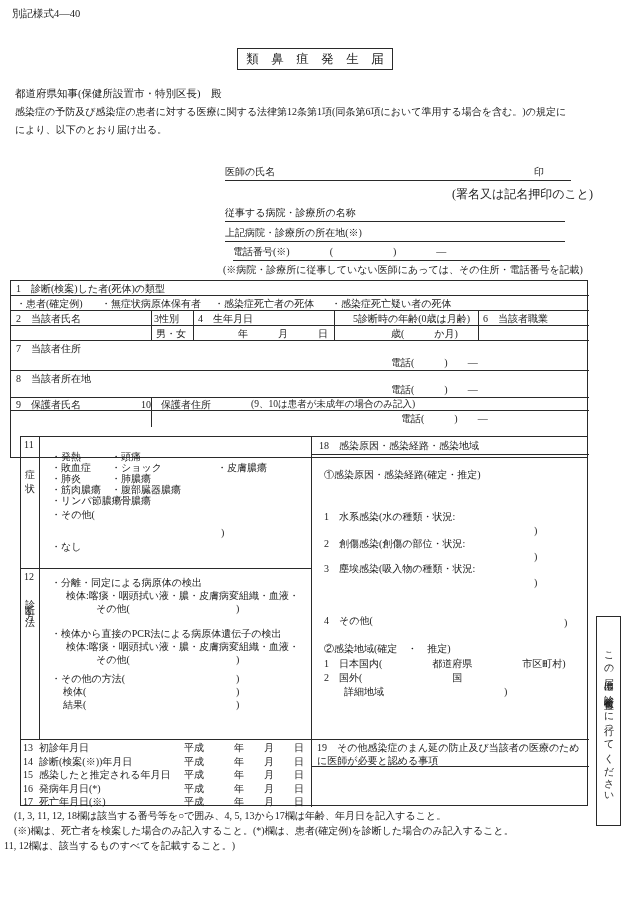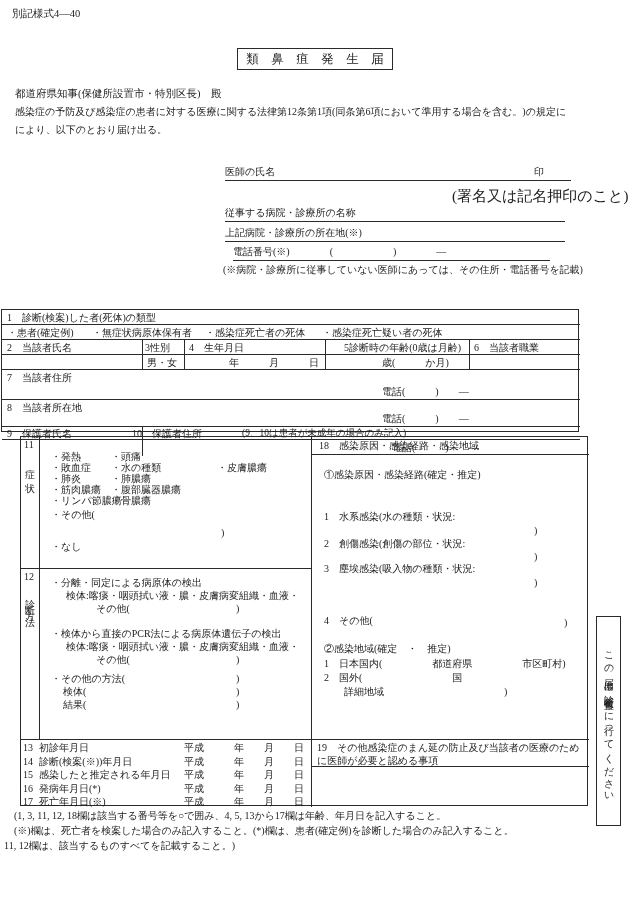--- a/index.html
+++ b/index.html
@@ -22,27 +22,27 @@
   <div class="t" style="left:12px;top:8px;font-size:10.5px;">別記様式4―40</div>
   <div class="box center" style="left:237px;top:48px;width:156px;height:22px;">
     <span style="font-size:12.5px;">類　鼻　疽　発　生　届</span>
   </div>
   <div class="t" style="left:15px;top:88px;font-size:10.5px;">都道府県知事(保健所設置市・特別区長)　殿</div>
   <div class="t" style="left:15px;top:106px;">感染症の予防及び感染症の患者に対する医療に関する法律第12条第1項(同条第6項において準用する場合を含む。)の規定に</div>
   <div class="t" style="left:15px;top:124px;">により、以下のとおり届け出る。</div>
 
   <div class="u" style="left:225px;top:165px;width:346px;height:15px;">医師の氏名</div>
   <div class="t" style="left:534px;top:166px;">印</div>
-  <div class="t" style="left:452px;top:188px;font-size:15px;">(署名又は記名押印のこと)</div>
+  <div class="t" style="left:452px;top:188px;font-size:12px;">(署名又は記名押印のこと)</div>
   <div class="u" style="left:225px;top:206px;width:340px;height:15px;">従事する病院・診療所の名称</div>
   <div class="u" style="left:225px;top:226px;width:340px;height:15px;">上記病院・診療所の所在地(※)</div>
   <div class="u" style="left:233px;top:245px;width:317px;height:15px;">電話番号(※)　　　　(　　　　　　)　　　　―</div>
   <div class="t" style="left:223px;top:264px;">(※病院・診療所に従事していない医師にあっては、その住所・電話番号を記載)</div>
 
-  <div class="box" style="left:1px;top:280px;width:578px;height:123px;margin-top:29px;">
+  <div class="box" style="left:10px;top:280px;width:578px;height:178px;">
     <div class="t" style="left:5px;top:2px;">1　診断(検案)した者(死体)の類型</div>
     <div class="hl" style="left:0;top:14px;width:578px;"></div>
     <div class="t" style="left:5px;top:17px;">・患者(確定例)</div>
     <div class="t" style="left:90px;top:17px;">・無症状病原体保有者</div>
     <div class="t" style="left:203px;top:17px;">・感染症死亡者の死体</div>
     <div class="t" style="left:320px;top:17px;">・感染症死亡疑い者の死体</div>
     <div class="hl" style="left:0;top:29px;width:578px;"></div>
     <div class="t" style="left:5px;top:32px;">2　当該者氏名</div>
     <div class="t" style="left:143px;top:32px;">3性別</div>
     <div class="t" style="left:187px;top:32px;">4　生年月日</div>
@@ -77,21 +77,21 @@
     <div class="hl" style="left:0;top:131px;width:290px;"></div>
     <div class="hl" style="left:290px;top:17px;width:278px;"></div>
     <div class="hl" style="left:0;top:302px;width:568px;"></div>
     <div class="hl" style="left:290px;top:329px;width:278px;"></div>
 
     <div class="t" style="left:3px;top:2px;">11</div>
     <div class="t vtext" style="left:3px;top:24px;height:60px;letter-spacing:14px;">症状</div>
     <div class="t" style="left:30px;top:14px;">・発熱</div>
     <div class="t" style="left:90px;top:14px;">・頭痛</div>
     <div class="t" style="left:30px;top:25px;">・敗血症</div>
-    <div class="t" style="left:90px;top:25px;">・水の種類</div>
+    <div class="t" style="left:90px;top:25px;">・ショック</div>
     <div class="t" style="left:196px;top:25px;">・皮膚膿瘍</div>
     <div class="t" style="left:30px;top:36px;">・肺炎</div>
     <div class="t" style="left:90px;top:36px;">・肺膿瘍</div>
     <div class="t" style="left:30px;top:47px;">・筋肉膿瘍</div>
     <div class="t" style="left:90px;top:47px;">・腹部臓器膿瘍</div>
     <div class="t" style="left:30px;top:58px;">・リンパ節膿瘍</div>
     <div class="t" style="left:90px;top:58px;">・骨膿瘍</div>
     <div class="t" style="left:30px;top:72px;">・その他(</div>
     <div class="t" style="left:200px;top:90px;">)</div>
     <div class="t" style="left:30px;top:104px;">・なし</div>

